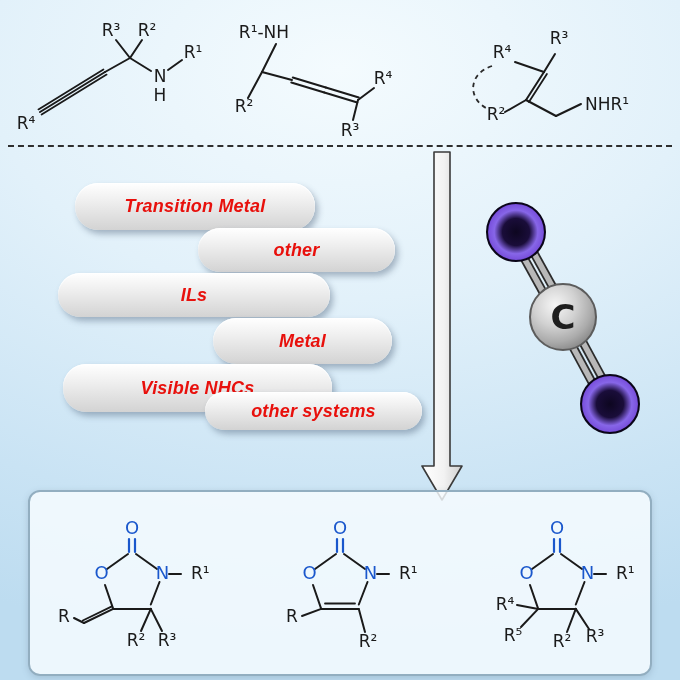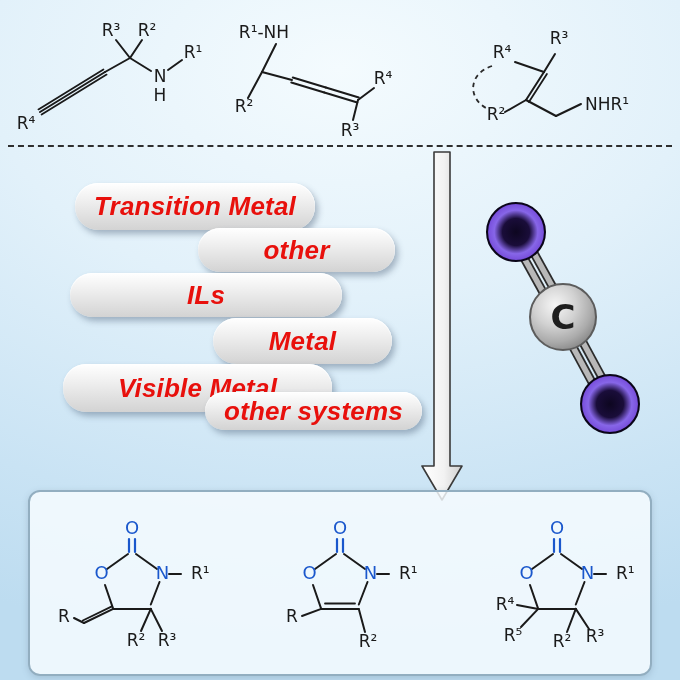--- a/index.html
+++ b/index.html
@@ -20,21 +20,21 @@
   .blue{fill:#1a57cc;}
   .divider{
     position:absolute;left:8px;top:145px;width:664px;height:0;
     border-top:2px dashed #2e2e2e;
   }
   .pill{
     position:absolute;border-radius:23px;
     background:linear-gradient(180deg,#ffffff 0%,#efefef 38%,#d3d3d3 100%);
     box-shadow:3px 4px 6px rgba(80,100,125,0.45), inset 0 1px 1px #ffffff;
     display:flex;align-items:center;justify-content:center;
-    color:#e8100c;font-style:italic;font-weight:bold;font-size:26px;
+    color:#e8100c;font-style:italic;font-weight:bold;font-size:18px;
     letter-spacing:0.2px;
   }
   .products-box{
     position:absolute;left:28px;top:490px;width:620px;height:182px;
     border:2px solid #92aec0;border-radius:12px;
     background:rgba(248,252,255,0.82);
     box-shadow:0 2px 6px rgba(90,115,140,0.25);
   }
   .co2-c-label{font-family:"DejaVu Sans",sans-serif;font-size:34px;font-weight:bold;fill:#1e1e1e;}
 </style>
@@ -94,23 +94,23 @@
     <text class="atom" x="40" y="38" text-anchor="middle">R⁴</text>
     <text class="atom" x="97" y="24" text-anchor="middle">R³</text>
     <text class="atom" x="34" y="100" text-anchor="middle">R²</text>
     <text class="atom" x="123" y="90" text-anchor="start">NHR¹</text>
   </svg>
 
   <div class="divider"></div>
 
   <div class="pill" style="left:75px;top:183px;width:240px;height:47px;">Transition Metal</div>
   <div class="pill" style="left:198px;top:228px;width:197px;height:44px;">other</div>
-  <div class="pill" style="left:70px;top:273px;width:272px;height:44px;">ILs</div>
+  <div class="pill" style="left:58px;top:273px;width:272px;height:44px;">ILs</div>
   <div class="pill" style="left:213px;top:318px;width:179px;height:46px;">Metal</div>
-  <div class="pill" style="left:63px;top:364px;width:269px;height:48px;">Visible Metal</div>
+  <div class="pill" style="left:63px;top:364px;width:269px;height:48px;">Visible NHCs</div>
   <div class="pill" style="left:205px;top:392px;width:217px;height:38px;">other systems</div>
 
   <svg style="left:412px;top:148px;" width="60" height="360" viewBox="0 0 60 360">
     <defs>
       <linearGradient id="gradArrow" x1="0" y1="0" x2="1" y2="0">
         <stop offset="0%" stop-color="#ffffff"></stop>
         <stop offset="55%" stop-color="#f2f2f2"></stop>
         <stop offset="100%" stop-color="#cfcfcf"></stop>
       </linearGradient>
     </defs>

